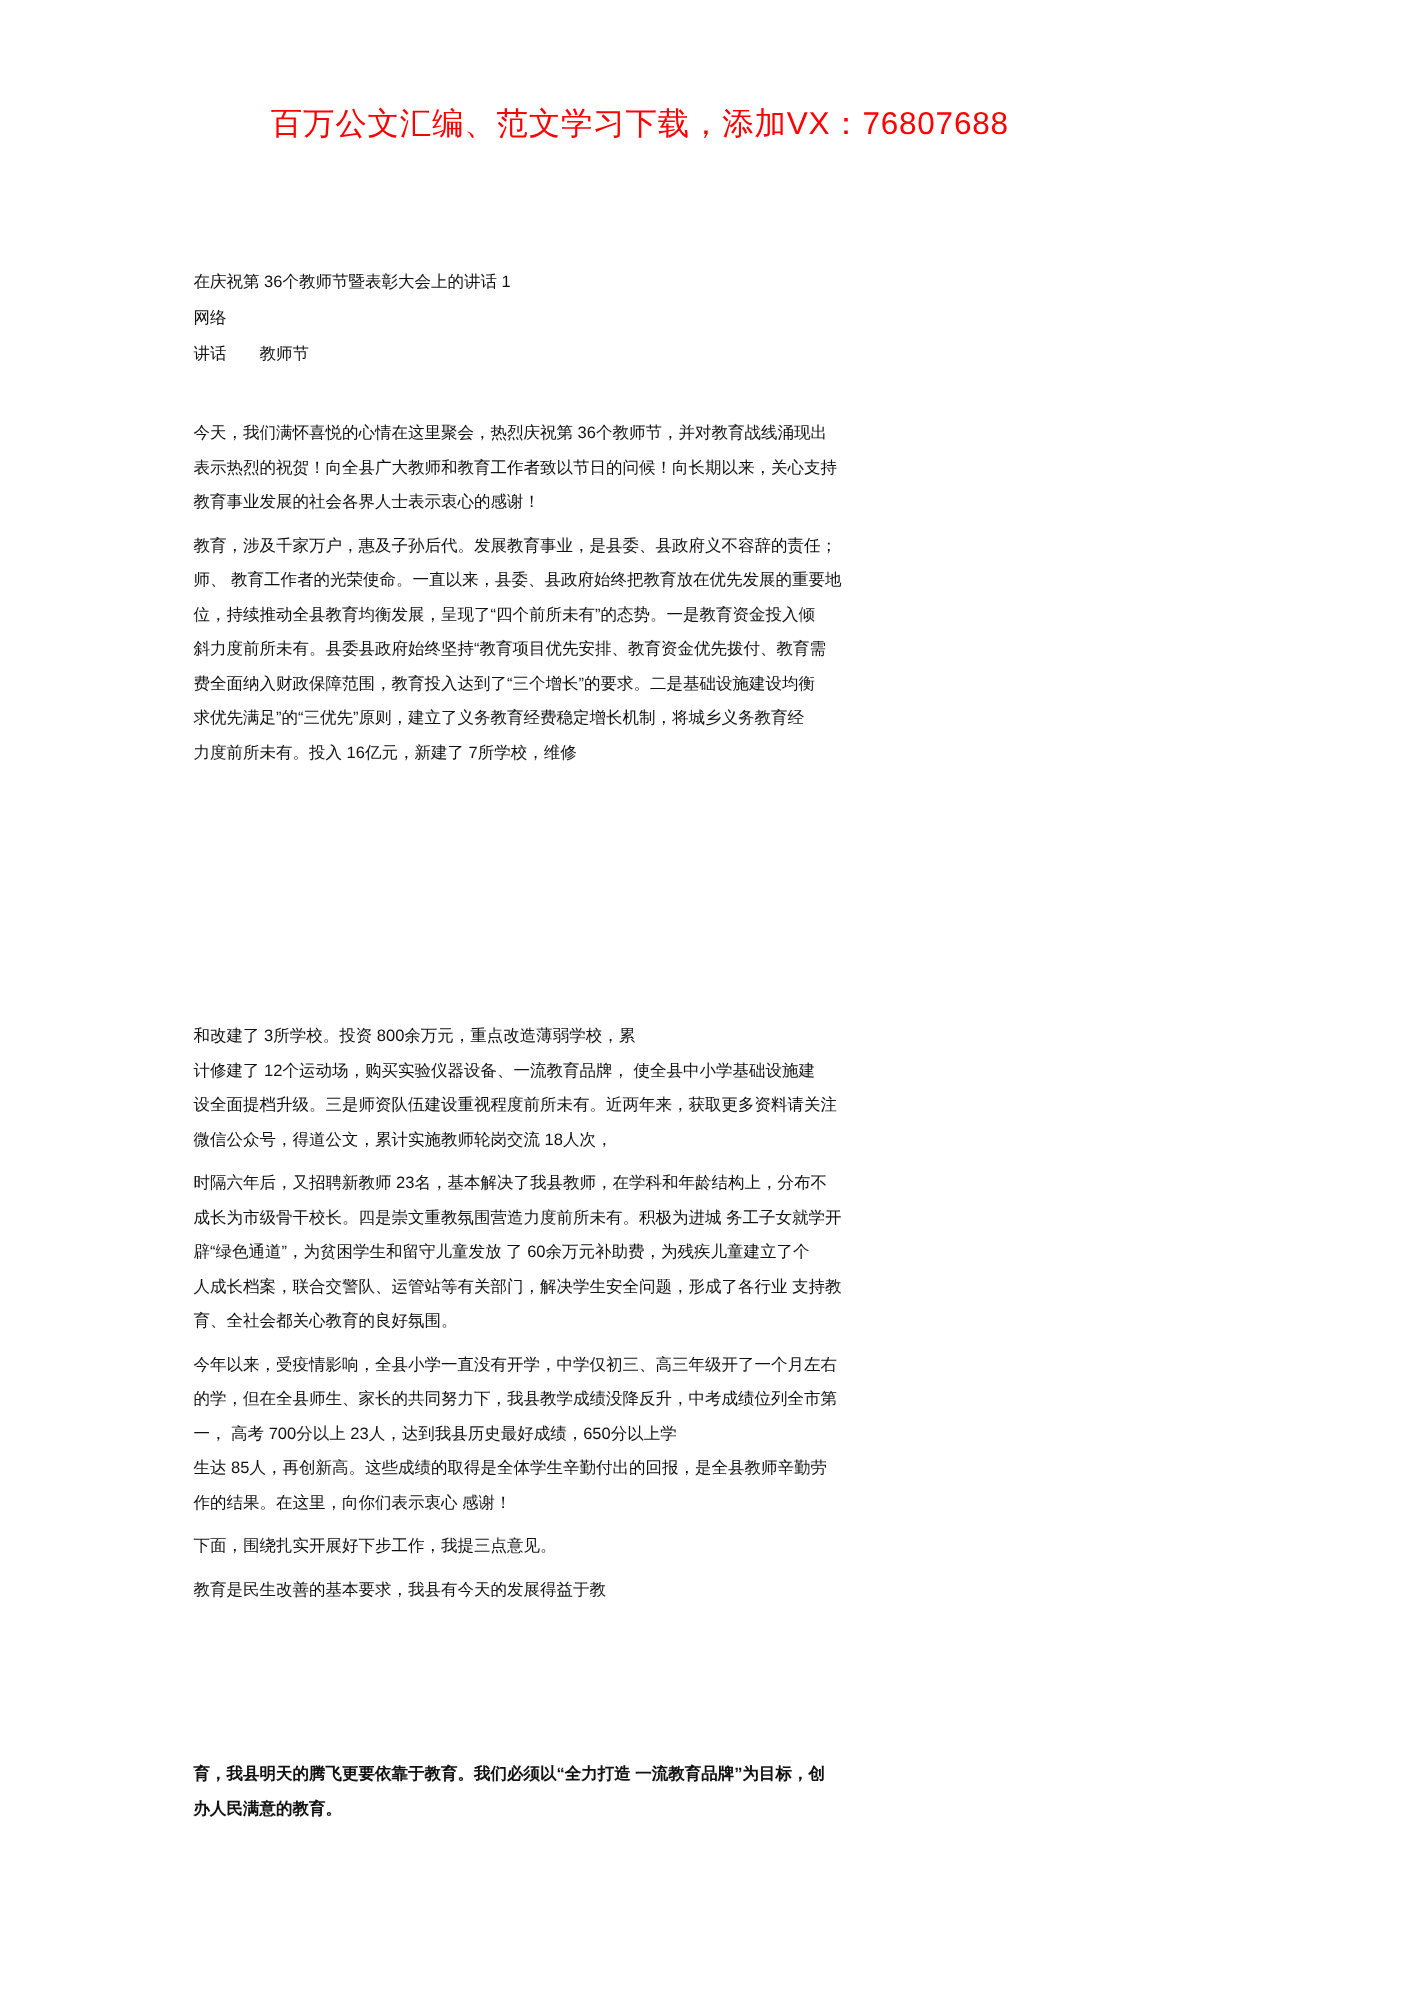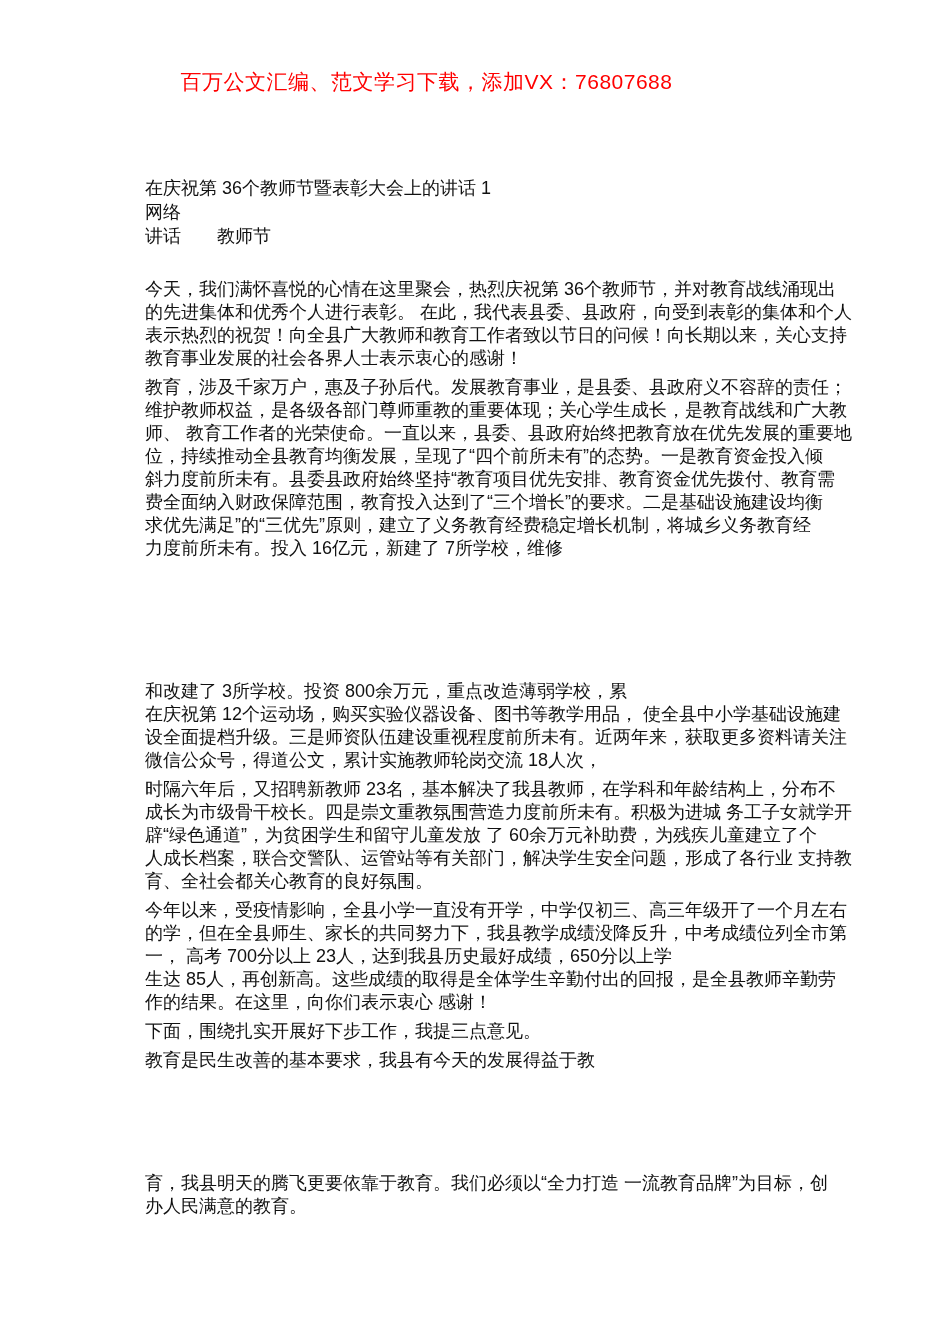--- a/index.html
+++ b/index.html
@@ -22,29 +22,29 @@
     left: 0;
     width: 100%;
     text-align: center;
     color: #ff0000;
     font-size: 21px;
     letter-spacing: 0.5px;
     white-space: nowrap;
   }
   .doc-section {
     position: absolute;
-    left: 145px;
+    left: 129px;
     width: 680px;
-    font-size: 18px;
+    font-size: 11px;
   }
   .title-block { top: 176px; }
   .title-block .line { line-height: 24px; }
   .section-1 { top: 278px; }
   .section-2 { top: 644px; margin-top: 36px; }
-  .section-3 { top: 1172px; }
+  .section-3 { top: 1172px; font-weight: bold; }
   .para { margin: 0; padding: 0; }
   .para + .para { margin-top: 6px; }
   .line {
     line-height: 23px;
     white-space: nowrap;
   }
 </style>
 </head>
 <body>
 
@@ -54,40 +54,38 @@
 
   <div class="doc-section title-block">
     <div class="line">在庆祝第 36个教师节暨表彰大会上的讲话 1</div>
     <div class="line">网络</div>
     <div class="line">讲话　　教师节</div>
   </div>
 
   <div class="doc-section section-1">
     <div class="para">
         <div class="line">今天，我们满怀喜悦的心情在这里聚会，热烈庆祝第 36个教师节，并对教育战线涌现出</div>
-        <div class="line">的先进集体和优秀个人进行表彰。 在此，我代表县委、县政府，向受到表彰的集体和个人</div>
         <div class="line">表示热烈的祝贺！向全县广大教师和教育工作者致以节日的问候！向长期以来，关心支持</div>
         <div class="line">教育事业发展的社会各界人士表示衷心的感谢！</div>
       </div>
     <div class="para">
         <div class="line">教育，涉及千家万户，惠及子孙后代。发展教育事业，是县委、县政府义不容辞的责任；</div>
-        <div class="line">维护教师权益，是各级各部门尊师重教的重要体现；关心学生成长，是教育战线和广大教</div>
         <div class="line">师、 教育工作者的光荣使命。一直以来，县委、县政府始终把教育放在优先发展的重要地</div>
         <div class="line">位，持续推动全县教育均衡发展，呈现了“四个前所未有”的态势。一是教育资金投入倾</div>
         <div class="line">斜力度前所未有。县委县政府始终坚持“教育项目优先安排、教育资金优先拨付、教育需</div>
         <div class="line">费全面纳入财政保障范围，教育投入达到了“三个增长”的要求。二是基础设施建设均衡</div>
         <div class="line">求优先满足”的“三优先”原则，建立了义务教育经费稳定增长机制，将城乡义务教育经</div>
         <div class="line">力度前所未有。投入 16亿元，新建了 7所学校，维修</div>
       </div>
   </div>
 
   <div class="doc-section section-2">
     <div class="para">
         <div class="line">和改建了 3所学校。投资 800余万元，重点改造薄弱学校，累</div>
-        <div class="line">在庆祝第 12个运动场，购买实验仪器设备、图书等教学用品， 使全县中小学基础设施建</div>
+        <div class="line">计修建了 12个运动场，购买实验仪器设备、一流教育品牌， 使全县中小学基础设施建</div>
         <div class="line">设全面提档升级。三是师资队伍建设重视程度前所未有。近两年来，获取更多资料请关注</div>
         <div class="line">微信公众号，得道公文，累计实施教师轮岗交流 18人次，</div>
       </div>
     <div class="para">
         <div class="line">时隔六年后，又招聘新教师 23名，基本解决了我县教师，在学科和年龄结构上，分布不</div>
         <div class="line">成长为市级骨干校长。四是崇文重教氛围营造力度前所未有。积极为进城 务工子女就学开</div>
         <div class="line">辟“绿色通道”，为贫困学生和留守儿童发放 了 60余万元补助费，为残疾儿童建立了个</div>
         <div class="line">人成长档案，联合交警队、运管站等有关部门，解决学生安全问题，形成了各行业 支持教</div>
         <div class="line">育、全社会都关心教育的良好氛围。</div>
       </div>

